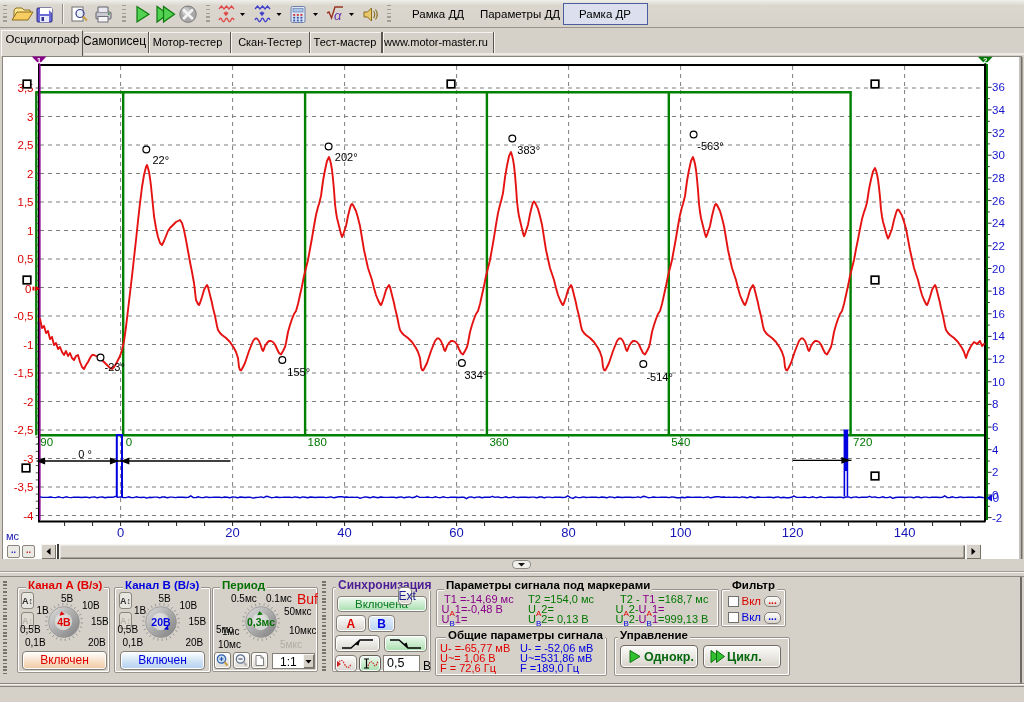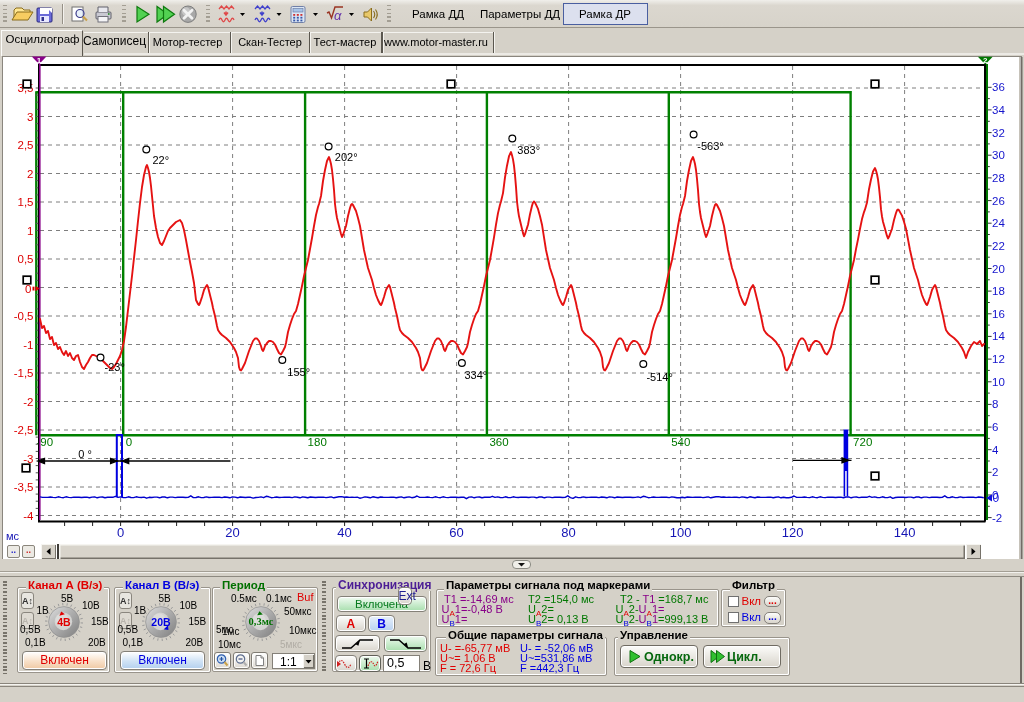--- a/index.html
+++ b/index.html
@@ -595,30 +595,30 @@
         <line x1="33.8" y1="33.7" x2="35.5" y2="35.3"></line>
         <line x1="30.7" y1="36.1" x2="31.9" y2="38.2"></line>
         <line x1="27.0" y1="37.8" x2="27.8" y2="40.1"></line>
         <line x1="23.1" y1="38.6" x2="23.3" y2="41.0"></line>
       </g>
       <circle cx="22" cy="22" r="15.4" fill="url(#kg261)" stroke="#8f8f8f" stroke-width="0.7"></circle>
       <circle cx="21.4" cy="21.4" r="8.8" fill="#d3d3d1"></circle>
       <circle cx="20" cy="20" r="6.5" fill="#dcdcda"></circle>
       <path d="M 20.5 11.3 L 23.8 14.5 L 18.2 15.3 Z" fill="#007000"></path>
     </svg>
-    <div class="abs" style="left:239px;top:616px;width:44px;text-align:center;font-size:10.5px;font-weight:bold;color:#007000;font-family:Liberation Serif, serif;">0,3мс</div>
+    <div class="abs" style="left:239px;top:616px;width:44px;text-align:center;font-size:10.5px;font-weight:bold;color:#007000;">0,3мс</div>
 <span class="klbl" style="left:231px;top:592.5px;">0.5мс</span>
 <span class="klbl" style="left:266px;top:592.5px;">0.1мс</span>
 <span class="klbl" style="left:284px;top:605.5px;">50мкс</span>
 <span class="klbl" style="left:289px;top:624.5px;">10мкс</span>
 <span class="klbl" style="left:222px;top:626px;">1мс</span>
 <span class="klbl" style="left:216px;top:623.5px;">5мс</span>
 <span class="klbl" style="left:218px;top:638.5px;">10мс</span>
 <span class="klbl" style="left:280px;top:638.5px;color:#b0aca4;">5мкс</span>
-<span class="klbl" style="left:297px;top:591px;color:#e00000;font-size:11px;">Buf</span>
+<span class="klbl" style="left:297px;top:591px;color:#e00000;font-size:14px;">Buf</span>
 <div class="abs sbtn" style="left:214px;top:652px;width:17px;height:17px;background:linear-gradient(#ffffff,#dedad2);"></div>
 <svg class="abs" style="left:214px;top:652px" width="17" height="17">
       <circle cx="7.5" cy="7" r="4.2" fill="#cfe0f4" stroke="#3060b0" stroke-width="1.2"></circle>
       <path d="M5.5 7 h4 M7.5 5 v4" stroke="#2050a0" stroke-width="1.2"></path>
       <line x1="10.5" y1="10" x2="13.5" y2="13.5" stroke="#caa24a" stroke-width="2"></line>
     </svg>
 <div class="abs sbtn" style="left:232.5px;top:652px;width:17px;height:17px;background:linear-gradient(#ffffff,#dedad2);"></div>
 <svg class="abs" style="left:232.5px;top:652px" width="17" height="17">
       <circle cx="7.5" cy="7" r="4.2" fill="#f4f4f2" stroke="#607090" stroke-width="1.2"></circle>
       <path d="M5.5 7 h4" stroke="#405080" stroke-width="1.2"></path>
@@ -674,21 +674,21 @@
 <div class="abs" style="left:741.5px;top:594.5px;font-size:11.5px;color:#e00000;">Вкл</div>
 <div class="abs" style="left:764px;top:595.5px;width:17px;height:11.5px;border:1px solid #84807a;border-radius:5px;background:linear-gradient(#fdfdfb,#d8d4cb);color:#e00000;font-weight:bold;font-size:10px;text-align:center;line-height:7px;">...</div>
 <div class="abs" style="left:727.5px;top:612.2px;width:11px;height:11px;background:#fff;border:1px solid #707070;"></div>
 <div class="abs" style="left:741.5px;top:611.2px;font-size:11.5px;color:#0000e0;">Вкл</div>
 <div class="abs" style="left:764px;top:612.2px;width:17px;height:11.5px;border:1px solid #84807a;border-radius:5px;background:linear-gradient(#fdfdfb,#d8d4cb);color:#0000e0;font-weight:bold;font-size:10px;text-align:center;line-height:7px;">...</div>
 <div class="ptxt" style="left:440px;top:642.0px;color:#e00000;">U- =-65,77 мВ</div>
 <div class="ptxt" style="left:440px;top:651.8px;color:#e00000;">U~= 1,06 В</div>
 <div class="ptxt" style="left:440px;top:661.6px;color:#e00000;"> F = 72,6 Гц</div>
 <div class="ptxt" style="left:520px;top:642.0px;color:#0000e0;">U- = -52,06 мВ</div>
 <div class="ptxt" style="left:520px;top:651.8px;color:#0000e0;">U~=531,86 мВ</div>
-<div class="ptxt" style="left:520px;top:661.6px;color:#0000e0;"> F =442,3 Гц</div>
+<div class="ptxt" style="left:520px;top:661.6px;color:#0000e0;"> F =189,0 Гц</div>
 <div class="abs" style="left:619.5px;top:644.5px;width:78px;height:23.5px;border:1px solid #6f6b62;border-radius:4px;box-shadow:inset 0 0 0 1px #ffffff;background:linear-gradient(#fcfcfa,#d8d4cb);"></div>
 <svg class="abs" style="left:619.5px;top:644.5px" width="78" height="24">
       <path d="M10 5.5 L10 17.5 L20 11.5 Z" fill="#30c030" stroke="#107010" stroke-width="1"></path>
     </svg>
 <div class="abs" style="left:644px;top:650px;font-size:12.5px;font-weight:bold;color:#06680e;">Однокр.</div>
 <div class="abs" style="left:702.5px;top:644.5px;width:78px;height:23.5px;border:1px solid #6f6b62;border-radius:4px;box-shadow:inset 0 0 0 1px #ffffff;background:linear-gradient(#fcfcfa,#d8d4cb);"></div>
 <svg class="abs" style="left:702.5px;top:644.5px" width="78" height="24">
       <path d="M8 5.5 L8 17.5 L16 11.5 Z" fill="#30c030" stroke="#107010" stroke-width="1"></path>
       <path d="M13.5 5.5 L13.5 17.5 L21.5 11.5 Z" fill="#30c030" stroke="#107010" stroke-width="1"></path>
     </svg>

